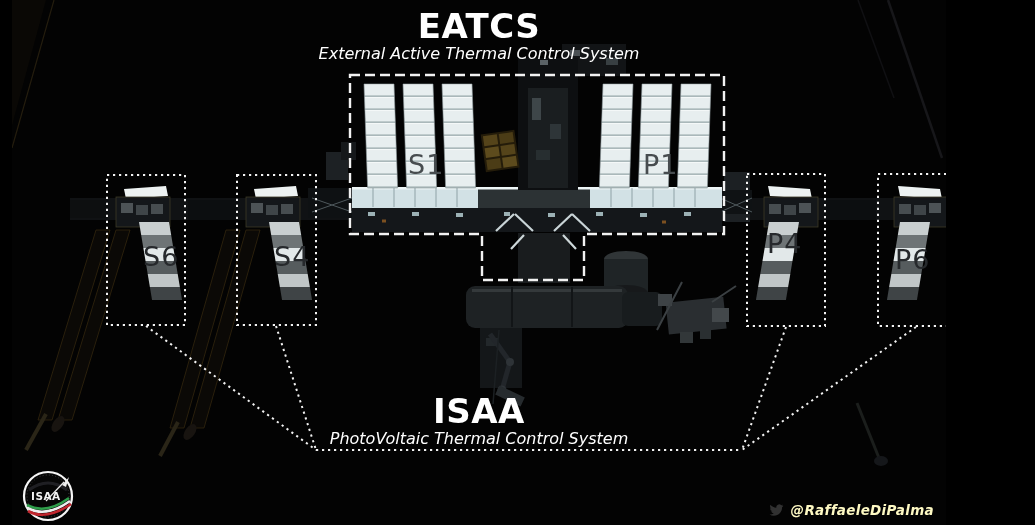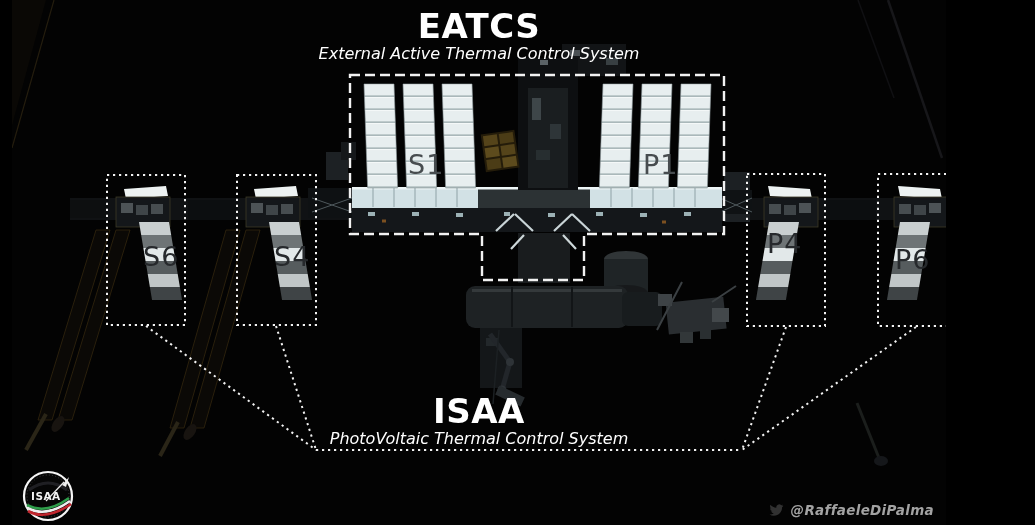--- a/index.html
+++ b/index.html
@@ -37,21 +37,21 @@
   #label-s6 { left:131px; top:243px;text-align:right; }
   #label-s4 { left:262px; top:243px; }
   #label-p4 { left:755px; top:230px; }
   #label-p6 { left:883px; top:246px; }
 
   #isaa-logo { position:absolute; left:8px; top:469px; }
 
   .watermark {
     position:absolute; right:12px; bottom:7px;
     display:flex; align-items:center; gap:6px;
-    color:#a3a3a3; font-style:italic; font-weight:bold; font-size:13.5px;
+    color:#fef9c3; font-style:italic; font-weight:bold; font-size:13.5px;
     letter-spacing:0.3px;
   }
 </style>
 </head>
 <body>
 
 <div class="stage">
 
   <svg class="layer" viewBox="0 0 1035 525">
     <defs>

